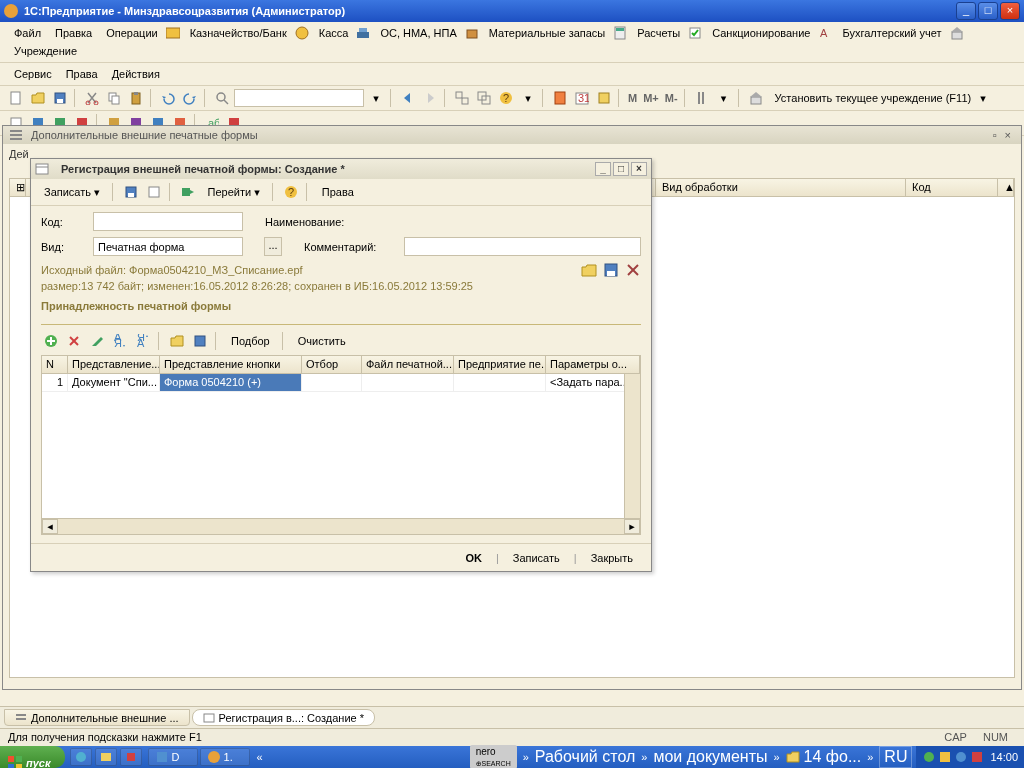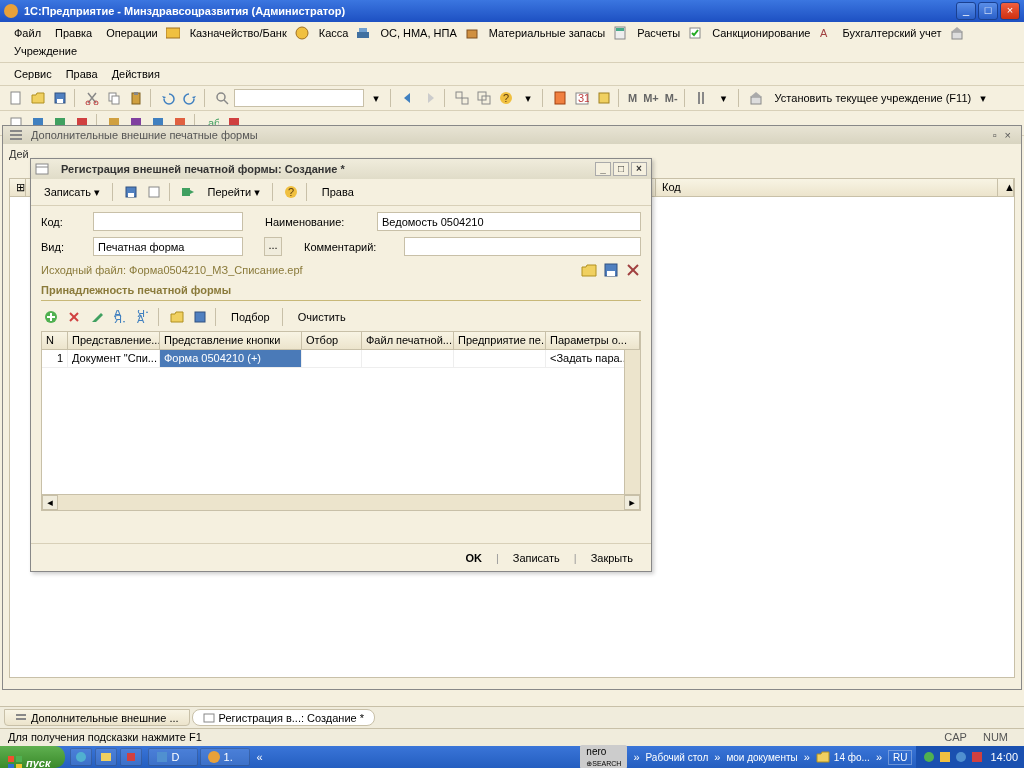--- a/index.html
+++ b/index.html
@@ -44,21 +44,21 @@
 .dlg-body { padding: 6px 10px; }
 .form-row { display:flex; align-items:center; margin-bottom:6px; gap:22px; }
 .form-label { width: 30px; }
 .form-label2 { width:90px; }
 .form-input { height:19px; border:1px solid #c8c0a8; background:#fff; padding:1px 4px; }
 .form-input.w1 { width:150px; }
 .form-input.w2 { width:150px; display:flex; align-items:center;}
 .form-input.w3 { flex:1; }
 .sel-btn { width:18px; height:19px; border:1px solid #c8c0a8; background:#f0ecdc; text-align:center; line-height:15px; cursor:pointer; margin-left:-1px;}
 .info-text { color:#8a7a3a; padding: 2px 0; }
-.section-head { color:#8a7a3a; font-weight:bold; border-bottom:1px solid #c8b878; padding-bottom:4px; margin:6px 0 4px 0; }
+.section-head { color:#8a7a3a; font-weight:bold; border-bottom:1px solid #c8b878; padding-bottom:12px; margin:6px 0 4px 0; }
 .right-icons { float:right; display:flex; gap:6px; }
 .ico16 { width:16px; height:16px; display:inline-block; }
 
 
 .grid-toolbar { display:flex; gap:3px; align-items:center; padding:2px 0; }
 .grid { border:1px solid #c8c0a8; background:#fff; height:180px; margin-top:2px; overflow:hidden; position:relative;}
 .grid-head { display:flex; background: linear-gradient(#f8f4e4,#ece4cc); border-bottom:1px solid #c8c0a8; height:18px; }
 .gcell { border-right:1px solid #c8c0a8; padding:2px 4px; overflow:hidden; white-space:nowrap; }
 .grid-row { display:flex; height:18px; border-bottom:1px solid #eee; }
 .grid-row .gcell { border-right:1px solid #eee; }
@@ -84,21 +84,21 @@
 .status-ind { padding: 0 8px; color:#555;}
 
 
 .taskbar { position:absolute; bottom:0; left:0; right:0; height:22px; background: linear-gradient(#3a75d8, #245ec0); display:flex; align-items:center; color:#fff;}
 .start-btn { background: linear-gradient(#5fb050,#3a8a2a); height:22px; padding:12px 14px 0 8px; display:flex; align-items:center; font-weight:bold; font-style:italic; border-radius:0 10px 10px 0; cursor:pointer;}
 .start-btn .win-flag { width:14px; height:14px; margin-right:4px;}
 .task-item { height:18px; margin:0 1px; padding:0 6px; background:rgba(255,255,255,0.1); border:1px solid rgba(0,0,0,0.2); border-radius:2px; display:flex; align-items:center; cursor:pointer; color:#fff;}
 .tray { background:#1a50b0; height:22px; display:flex; align-items:center; padding:0 6px; gap:2px; margin-left:auto;}
 .tray-ico { width:14px; height:14px; }
 .task-mid { flex:1; display:flex; align-items:center; gap:4px; padding:0 4px;}
-.small-txt { font-size:10px; }
+.small-txt { font-size:16px; }
 .chev { cursor:pointer; padding:0 2px;}
 .ql { display:flex; gap:1px; padding:0 4px; align-items:center;}
 .ql .task-item { padding:0 3px;}
 
 svg { display:block; }
 </style>
 </head>
 <body>
 
 <div class="title-bar">
@@ -369,20 +369,21 @@
     <span style="margin-left:8px;">Дополнительные внешние печатные формы</span>
     <span class="spacer"></span>
     <span style="cursor:pointer;padding:0 4px;">▫</span>
     <span style="cursor:pointer;padding:0 4px;">×</span>
   </div>
   <div style="padding:4px 6px; color:#333;">Дей</div>
   <div class="bg-body" style="position:absolute; left:6px; right:6px; top:52px; bottom:10px; margin:0;">
     <div class="bg-header-row">
       <div class="bg-hcell" style="width:16px;">⊞</div>
       <div class="bg-hcell" style="width:630px;"></div>
+      <div class="bg-hcell" style="width:250px;">Вид обработки</div>
       <div class="bg-hcell" style="flex:1;">Код</div>
       <div class="bg-hcell" style="width:16px;">▲</div>
     </div>
   </div>
 </div>
 
 <div class="dialog">
   <div class="dlg-title">
     <svg width="14" height="14">
         <rect x="1" y="2" width="12" height="10" fill="#fff" stroke="#888"></rect>
@@ -425,21 +426,20 @@
       </div>
     <div class="tb-sep"></div>
     <span class="tb-text-btn">Права</span>
   </div>
 
   <div class="dlg-body">
     <div class="form-row">
       <span class="form-label">Код:</span>
       <input class="form-input w1" style="">
       <span class="form-label2">Наименование:</span>
-      <input class="form-input w3" value="Ведомость 0504210" style="">
     </div>
     <div class="form-row">
       <span class="form-label">Вид:</span>
       <div class="form-input w2">
           <span>Печатная форма</span>
         </div>
       <div class="sel-btn">...</div>
       <span class="form-label2" style="width:78px;">Комментарий:</span>
       <input class="form-input w3" style="">
     </div>
@@ -457,20 +457,21 @@
             </svg>
           </span>
         <span class="ico16">
             <svg width="16" height="16">
               <line x1="3" y1="3" x2="13" y2="13" stroke="#a04040" stroke-width="2"></line>
               <line x1="13" y1="3" x2="3" y2="13" stroke="#a04040" stroke-width="2"></line>
             </svg>
           </span>
       </div>
       <div class="info-text">Исходный файл: Форма0504210_МЗ_Списание.epf</div>
+      <div class="info-text">размер:13 742 байт; изменен:16.05.2012 8:26:28; сохранен в ИБ:16.05.2012 13:59:25</div>
     </div>
 
     <div class="section-head">Принадлежность печатной формы</div>
 
     <div class="grid-toolbar">
       <div class="tb-btn">
           <svg width="14" height="14">
             <circle cx="7" cy="7" r="6" fill="#50b050"></circle>
             <line x1="7" y1="3" x2="7" y2="11" stroke="#fff" stroke-width="2"></line>
             <line x1="3" y1="7" x2="11" y2="7" stroke="#fff" stroke-width="2"></line>

